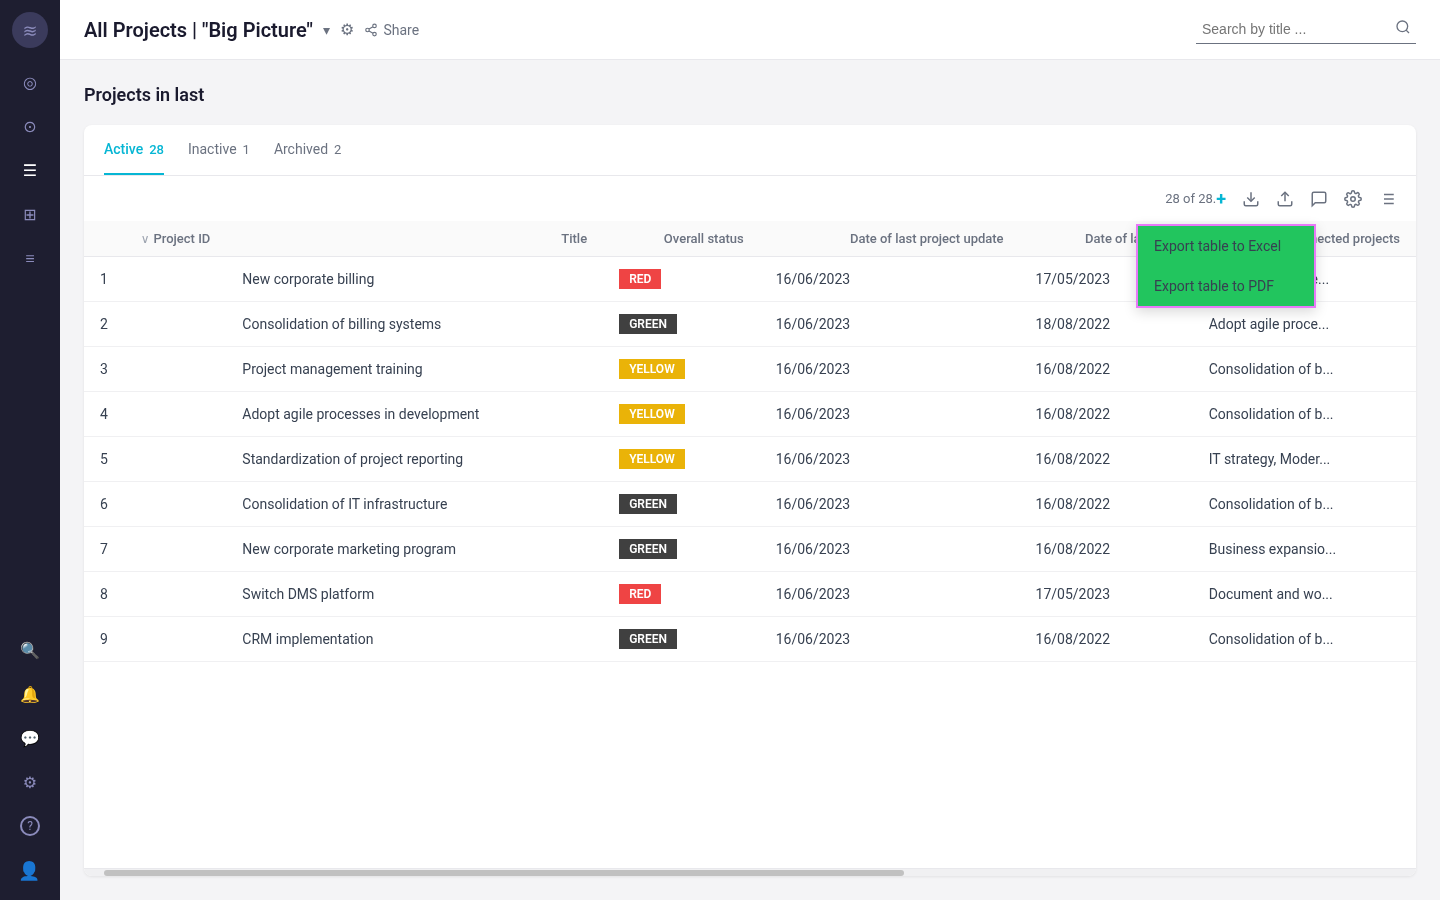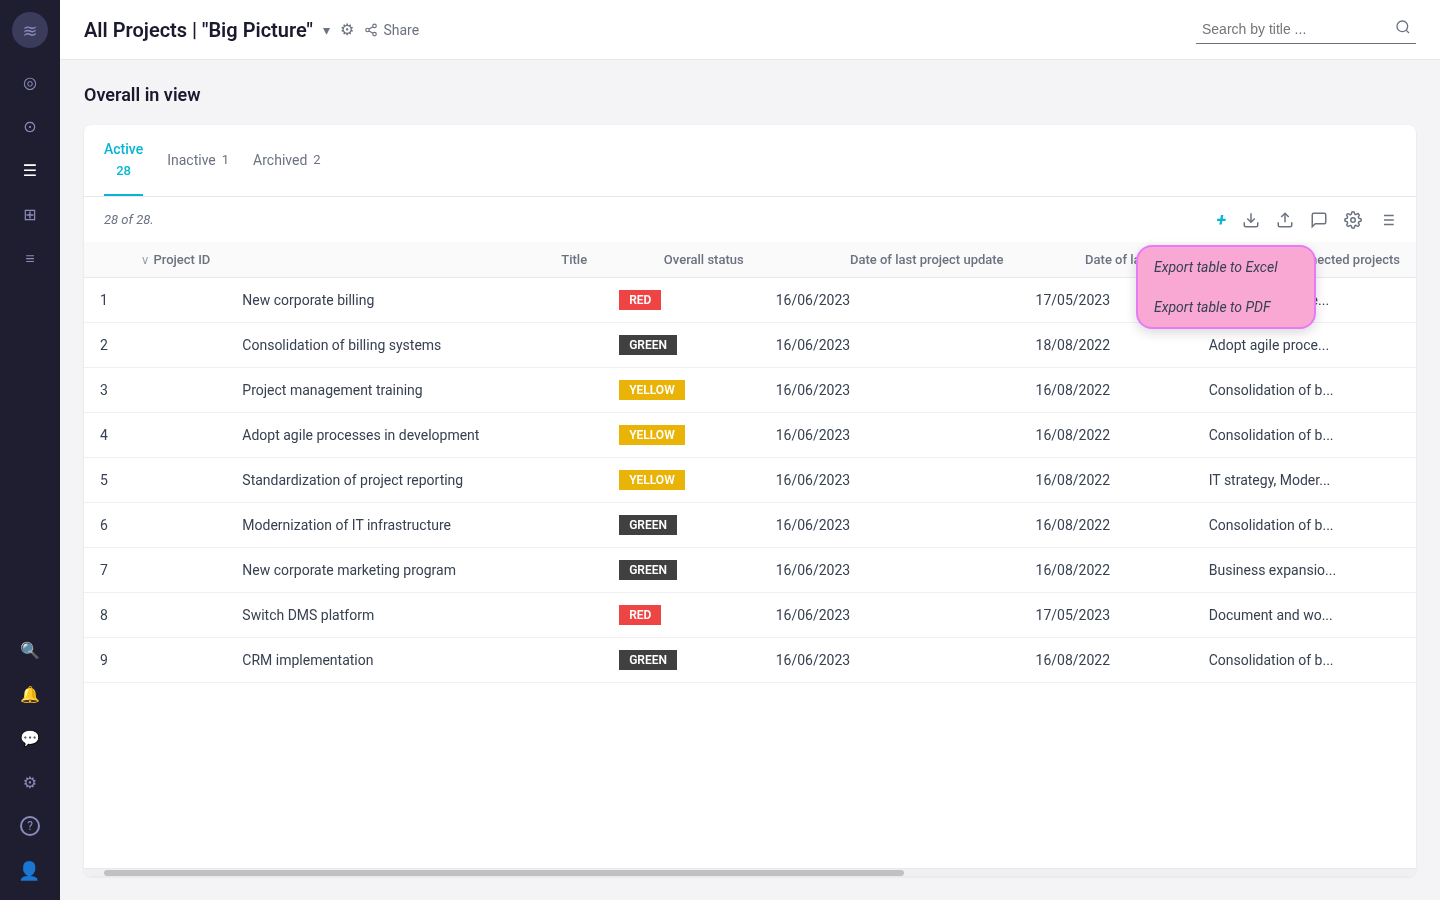--- a/index.html
+++ b/index.html
@@ -160,35 +160,33 @@
       cursor: pointer;
       display: flex;
       align-items: center;
       gap: 6px;
       border-bottom: 2px solid transparent;
     }
     .tab.active {
       color: #06b6d4;
       border-bottom: 2px solid #06b6d4;
       font-weight: 500;
-      flex-direction: column;
     }
     .tab-count {
       font-size: 13px;
     }
 
     
     .table-toolbar {
       display: flex;
       align-items: center;
-      justify-content: space-between;
+      justify-content: flex-end;
       padding: 12px 20px;
       flex-shrink: 0;
       position: relative;
-      font-style: italic;
     }
     .row-count {
       font-size: 13px;
       color: #6b7280;
     }
     .toolbar-actions {
       display: flex;
       align-items: center;
       gap: 16px;
       color: #6b7280;
@@ -198,23 +196,23 @@
       cursor: pointer;
       display: flex;
       align-items: center;
     }
 
     
     .export-dropdown {
       position: absolute;
       right: 100px;
       top: 48px;
-      background: #f9a8d4;
+      background: #22c55e;
       border: 2px solid #e879f9;
-      border-radius: 16px;
+      border-radius: 0;
       box-shadow: 0 4px 12px rgba(0,0,0,0.15);
       z-index: 100;
       min-width: 180px;
       overflow: hidden;
     }
     .export-menu-item {
       padding: 12px 16px;
       font-size: 14px;
       color: #374151;
       cursor: pointer;
@@ -360,21 +358,21 @@
           <svg width="16" height="16" viewBox="0 0 24 24" fill="none" stroke="#6b7280" stroke-width="2">
               <circle cx="11" cy="11" r="8"></circle>
               <line x1="21" y1="21" x2="16.65" y2="16.65"></line>
             </svg>
         </span>
       </div>
     </div>
   </div>
 
   <div class="page-content">
-    <div class="page-title">Overall in view</div>
+    <div class="page-title">Projects in last</div>
 
     <div class="card">
 
       <div class="tabs">
         <div class="tab active">
           <span>Active</span>
           <span class="tab-count">28</span>
         </div>
         <div class="tab">
           <span>Inactive</span>
@@ -483,21 +481,21 @@
               <tr>
       <td class="project-id-cell">5</td>
       <td>Standardization of project reporting</td>
       <td><span class="status-badge status-yellow">YELLOW</span></td>
       <td>16/06/2023</td>
       <td>16/08/2022</td>
       <td>IT strategy, Moder...</td>
     </tr>
               <tr>
       <td class="project-id-cell">6</td>
-      <td>Modernization of IT infrastructure</td>
+      <td>Consolidation of IT infrastructure</td>
       <td><span class="status-badge status-green">GREEN</span></td>
       <td>16/06/2023</td>
       <td>16/08/2022</td>
       <td>Consolidation of b...</td>
     </tr>
               <tr>
       <td class="project-id-cell">7</td>
       <td>New corporate marketing program</td>
       <td><span class="status-badge status-green">GREEN</span></td>
       <td>16/06/2023</td>

